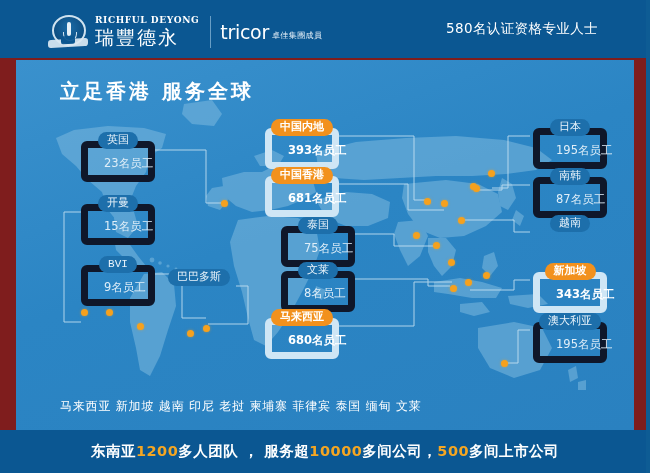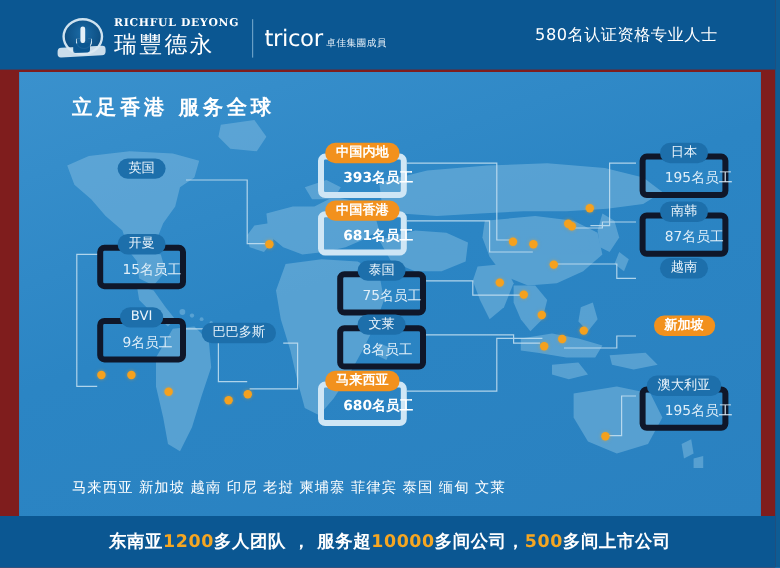--- a/index.html
+++ b/index.html
@@ -33,38 +33,38 @@
   .tricor-en{font-size:19px;color:#ffffff;letter-spacing:-.3px;line-height:20px;font-weight:500;}
   .tricor-cn{font-size:8px;color:#eaf3fa;margin-left:3px;line-height:13px;letter-spacing:.4px;}
   .header-right{position:absolute;right:52px;top:0;height:58px;display:flex;align-items:center;
     font-size:13.5px;color:#ffffff;letter-spacing:.4px;}
 
   
   .panel{position:absolute;left:16px;top:60px;width:618px;height:370px;background:#2d87c6;overflow:hidden;}
   .panel:before{content:"";position:absolute;inset:0;
     background:linear-gradient(160deg,#3a91cd 0%,#2b85c4 45%,#2a81c0 100%);}
 
-  .headline{position:absolute;left:44px;top:18px;font-size:17px;font-weight:bold;color:#ffffff;
+  .headline{position:absolute;left:44px;top:18px;font-size:20px;font-weight:bold;color:#ffffff;
     letter-spacing:3px;z-index:6;}
 
   
   .map{position:absolute;left:0;top:0;width:618px;height:370px;z-index:1;opacity:.55;}
 
   
   .lines{position:absolute;left:0;top:0;width:618px;height:370px;z-index:2;}
 
   
   .dot{position:absolute;width:7px;height:7px;border-radius:50%;background:#f5a11e;z-index:4;
     box-shadow:0 0 3px rgba(245,161,30,.55);}
 
   
   .lbl{position:absolute;z-index:5;width:74px;}
   .lbl .cap{position:relative;margin:0 auto;display:table;padding:1px 9px 2px;border-radius:9px;
-    font-size:11px;line-height:14px;color:#eaf4fb;background:#1d6fab;white-space:nowrap;}
-  .lbl .box{margin-top:-8px;border:5px solid #0f172a;border-radius:6px;padding:8px 16px 4px;
+    font-size:11px;line-height:14px;color:#eaf4fb;background:#1d6fab;white-space:nowrap;font-family:Liberation Mono, monospace;}
+  .lbl .box{margin-top:-8px;border:7px solid #0f172a;border-radius:6px;padding:8px 16px 4px;
     text-align:center;font-size:11.5px;color:#dfeef8;white-space:nowrap;background:transparent;}
   .lbl.hot .cap{background:#f2911d;color:#ffffff;font-weight:bold;}
   .lbl.hot .box{color:#ffffff;font-weight:bold;border-color:#cfe6f5;}
 
   
   .blurb{position:absolute;left:44px;z-index:6;color:#ffffff;font-size:12px;letter-spacing:.8px;}
   .blurb.l1{top:312px;}
   .blurb.l2{top:338px;}
 
   
@@ -211,20 +211,21 @@
         <div class="dot" style="left: 432px; top: 199px;"></div>
         <div class="dot" style="left: 449px; top: 219px;"></div>
         <div class="dot" style="left: 467px; top: 212px;"></div>
         <div class="dot" style="left: 434px; top: 225px;"></div>
         <div class="dot" style="left: 485px; top: 300px;"></div>
       </div>
 
     <div id="labels-layer">
         <div class="lbl" style="left: 65px; top: 72px;">
           <div class="cap">英国</div>
+          <div class="box">23名员工</div>
         </div>
         <div class="lbl" style="left: 65px; top: 135px;">
           <div class="cap">开曼</div>
           <div class="box">15名员工</div>
         </div>
         <div class="lbl" style="left: 65px; top: 196px;">
           <div class="cap">BVI</div>
           <div class="box">9名员工</div>
         </div>
         <div class="lbl" style="left: 146px; top: 209px;">
@@ -256,20 +257,21 @@
         </div>
         <div class="lbl" style="left: 517px; top: 108px;">
           <div class="cap">南韩</div>
           <div class="box">87名员工</div>
         </div>
         <div class="lbl" style="left: 517px; top: 155px;">
           <div class="cap">越南</div>
         </div>
         <div class="lbl hot" style="left: 517px; top: 203px;">
           <div class="cap">新加坡</div>
+          <div class="box">343名员工</div>
         </div>
         <div class="lbl" style="left: 517px; top: 253px;">
           <div class="cap">澳大利亚</div>
           <div class="box">195名员工</div>
         </div>
       </div>
 
     <div class="blurb l2">马来西亚  新加坡  越南  印尼  老挝  柬埔寨  菲律宾  泰国  缅甸  文莱</div>
   </div>
 

